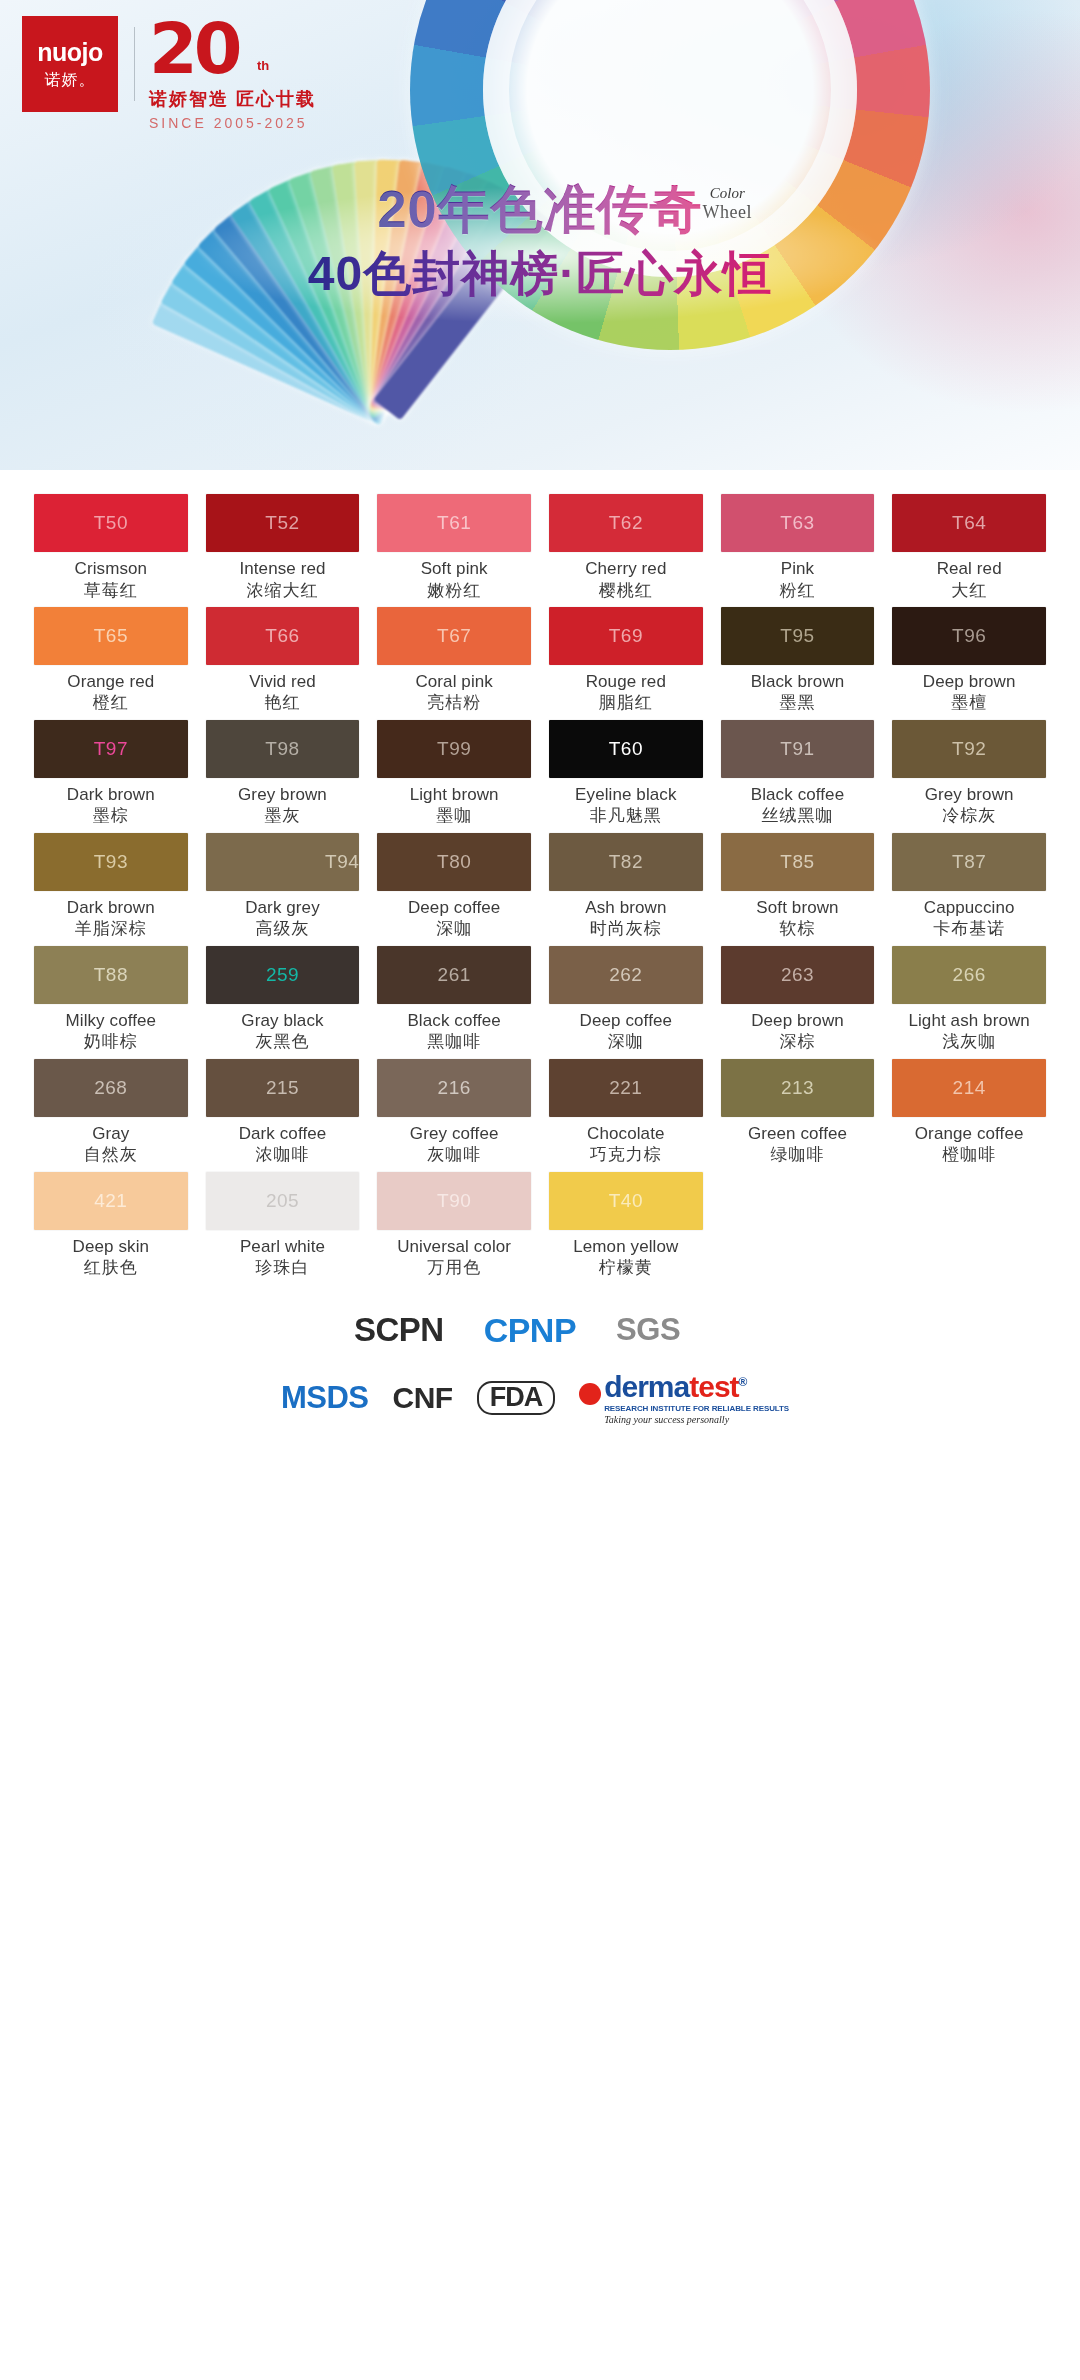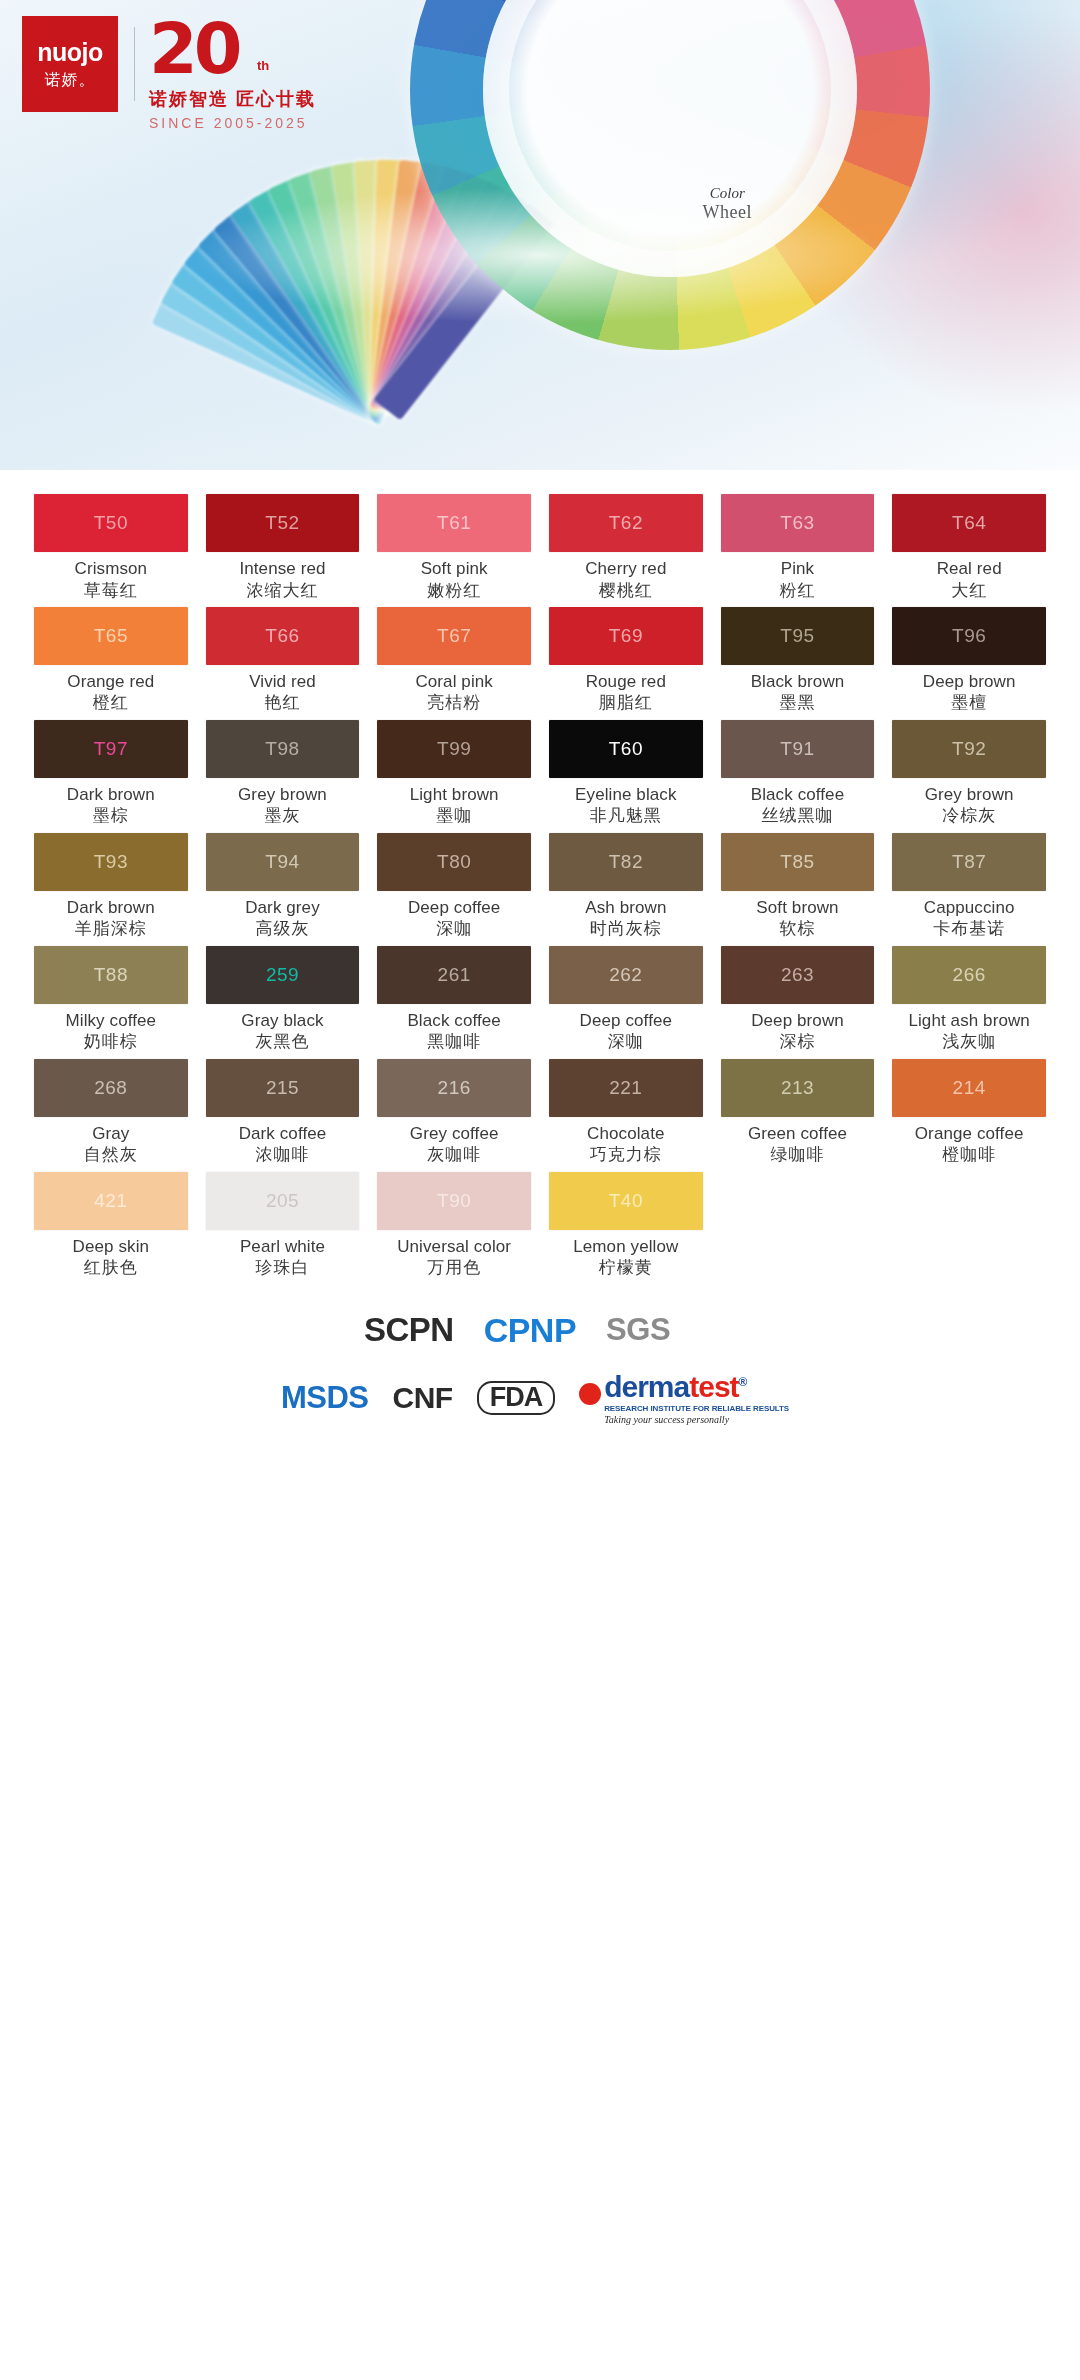--- a/index.html
+++ b/index.html
@@ -245,21 +245,21 @@
 
   
   .certs {
     padding: 16px 0 0 0;
     background: #fff;
   }
   .cert-row {
     display: flex;
     align-items: center;
     justify-content: center;
-    gap: 30px;
+    gap: 40px;
   }
   .cert-row-1 { padding-right: 46px; margin-top: 10px; }
   .cert-row-2 { padding-right: 10px; margin-top: 22px; gap: 24px; }
   .c-scpn { font-size: 33px; font-weight: bold; color: #2b2b2b; letter-spacing: -.5px; }
   .c-cpnp { font-size: 34px; font-weight: bold; color: #1a7fd4; letter-spacing: -.5px; }
   .c-sgs  { font-size: 31px; font-weight: bold; color: #8b8b8b; letter-spacing: -.5px; }
   .c-msds { font-size: 31px; font-weight: bold; color: #1a6fc4; letter-spacing: -.5px; }
   .c-cnf  { font-size: 30px; font-weight: bold; color: #2b2b2b; letter-spacing: -.5px; }
   .c-fda  {
     font-size: 27px; font-weight: bold; color: #2b2b2b;
@@ -328,20 +328,24 @@
       <div class="fan-card" style="background: rgb(74, 79, 162); transform: rotate(38deg);"></div>
     </div>
   <div class="wheel"></div>
   <div class="wheel-label">
     <div class="wl1">Color</div>
     <div class="wl2">Wheel</div>
   </div>
 
   <div class="headline-haze"></div>
 
+  <div class="headline">
+    <div><span class="line1">20年色准传奇</span></div>
+    <div><span class="line2">40色封神榜·匠心永恒</span></div>
+  </div>
 
   <div class="brand">
     <div class="brand-box">
       <div class="bb-en">nuojo</div>
       <div class="bb-cn">诺娇。</div>
     </div>
     <div class="brand-divider"></div>
     <div class="anniv">
       <div class="anniv-20">20</div>
       <div class="anniv-th">th</div>
@@ -480,21 +484,21 @@
         <div class="cell-cn">冷棕灰</div>
       </div>
       <div class="cell">
         <div class="chip" style="background: rgb(138, 108, 46);">
           <span class="chip-code" style="color: rgb(218, 203, 165);">T93</span>
         </div>
         <div class="cell-en">Dark brown</div>
         <div class="cell-cn">羊脂深棕</div>
       </div>
       <div class="cell">
-        <div class="chip" style="background: rgb(124, 106, 76);">
+        <div class="chip" style="background: rgb(124, 106, 76); justify-content: flex-end;">
           <span class="chip-code" style="color: rgb(210, 201, 180);">T94</span>
         </div>
         <div class="cell-en">Dark grey</div>
         <div class="cell-cn">高级灰</div>
       </div>
       <div class="cell">
         <div class="chip" style="background: rgb(91, 63, 43);">
           <span class="chip-code" style="color: rgb(195, 176, 162);">T80</span>
         </div>
         <div class="cell-en">Deep coffee</div>

